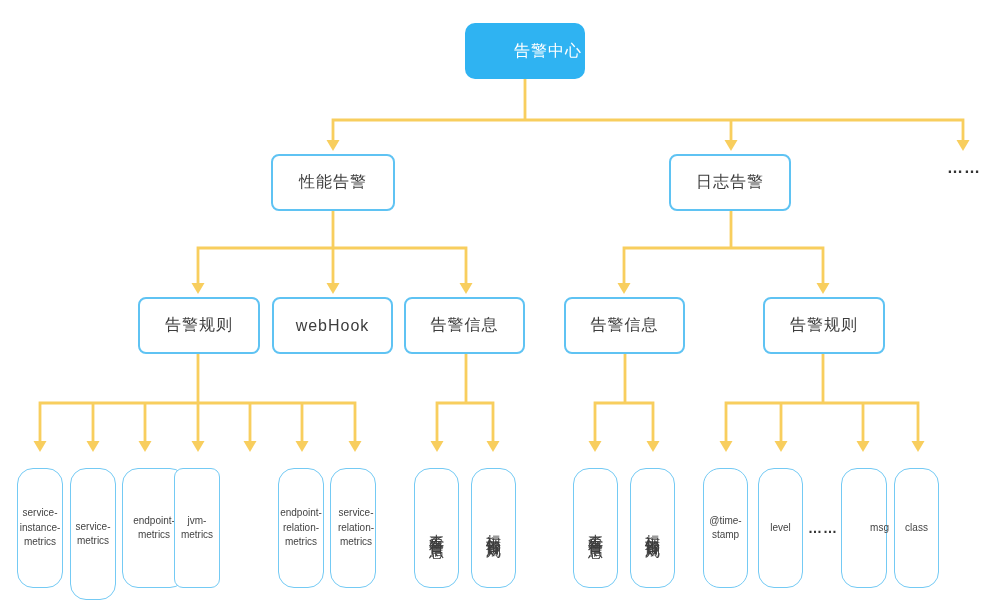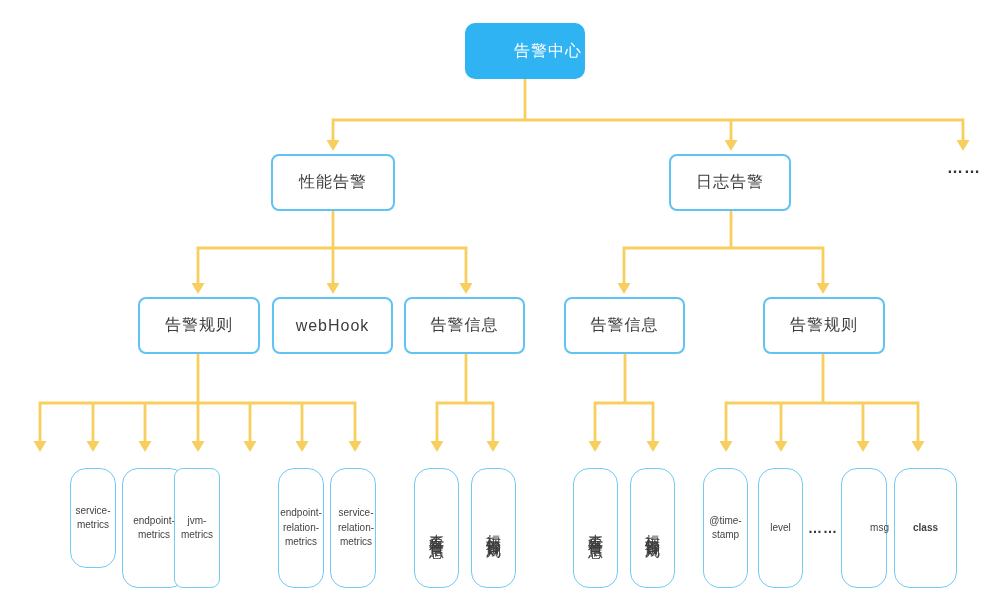--- a/index.html
+++ b/index.html
@@ -112,21 +112,24 @@
   <div class="node branch-node" style="left:404px;top:297px;width:121px;height:57px;">
     <span>告警信息</span>
   </div>
   <div class="node branch-node" style="left:564px;top:297px;width:121px;height:57px;">
     <span>告警信息</span>
   </div>
   <div class="node branch-node" style="left:763px;top:297px;width:122px;height:57px;">
     <span>告警规则</span>
   </div>
 
-  <div class="node leaf-node" style="left:70px;top:468px;width:46px;height:100px;">
+  <div class="node leaf-node" style="left:17px;top:468px;width:46px;height:120px;">
+    <span>service-instance-metrics</span>
+  </div>
+  <div class="node leaf-node" style="left:70px;top:468px;width:46px;height:132px;">
     <span>service-metrics</span>
   </div>
   <div class="node leaf-node" style="left:122px;top:468px;width:64px;height:120px;">
     <span>endpoint-metrics</span>
   </div>
   <div class="node leaf-node" style="left:174px;top:468px;width:46px;height:120px;border-radius:9px;">
     <span>jvm-metrics</span>
   </div>
   <div class="node leaf-node" style="left:278px;top:468px;width:46px;height:120px;">
     <span>endpoint-relation-metrics</span>
@@ -154,17 +157,17 @@
   </div>
   <div class="node leaf-node" style="left:758px;top:468px;width:45px;height:120px;">
     <span>level</span>
   </div>
   <div class="ellipsis-text" style="left:806px;top:468px;width:34px;height:120px;font-size:14px;">
     <span>……</span>
   </div>
   <div class="node leaf-node" style="left:841px;top:468px;width:46px;height:120px;padding-left:33px;">
     <span>msg</span>
   </div>
-  <div class="node leaf-node" style="left:894px;top:468px;width:63px;height:120px;font-weight:bold;">
+  <div class="node leaf-node" style="left:894px;top:468px;width:45px;height:120px;">
     <span>class</span>
   </div>
 
 </div>
 
 </body></html>

